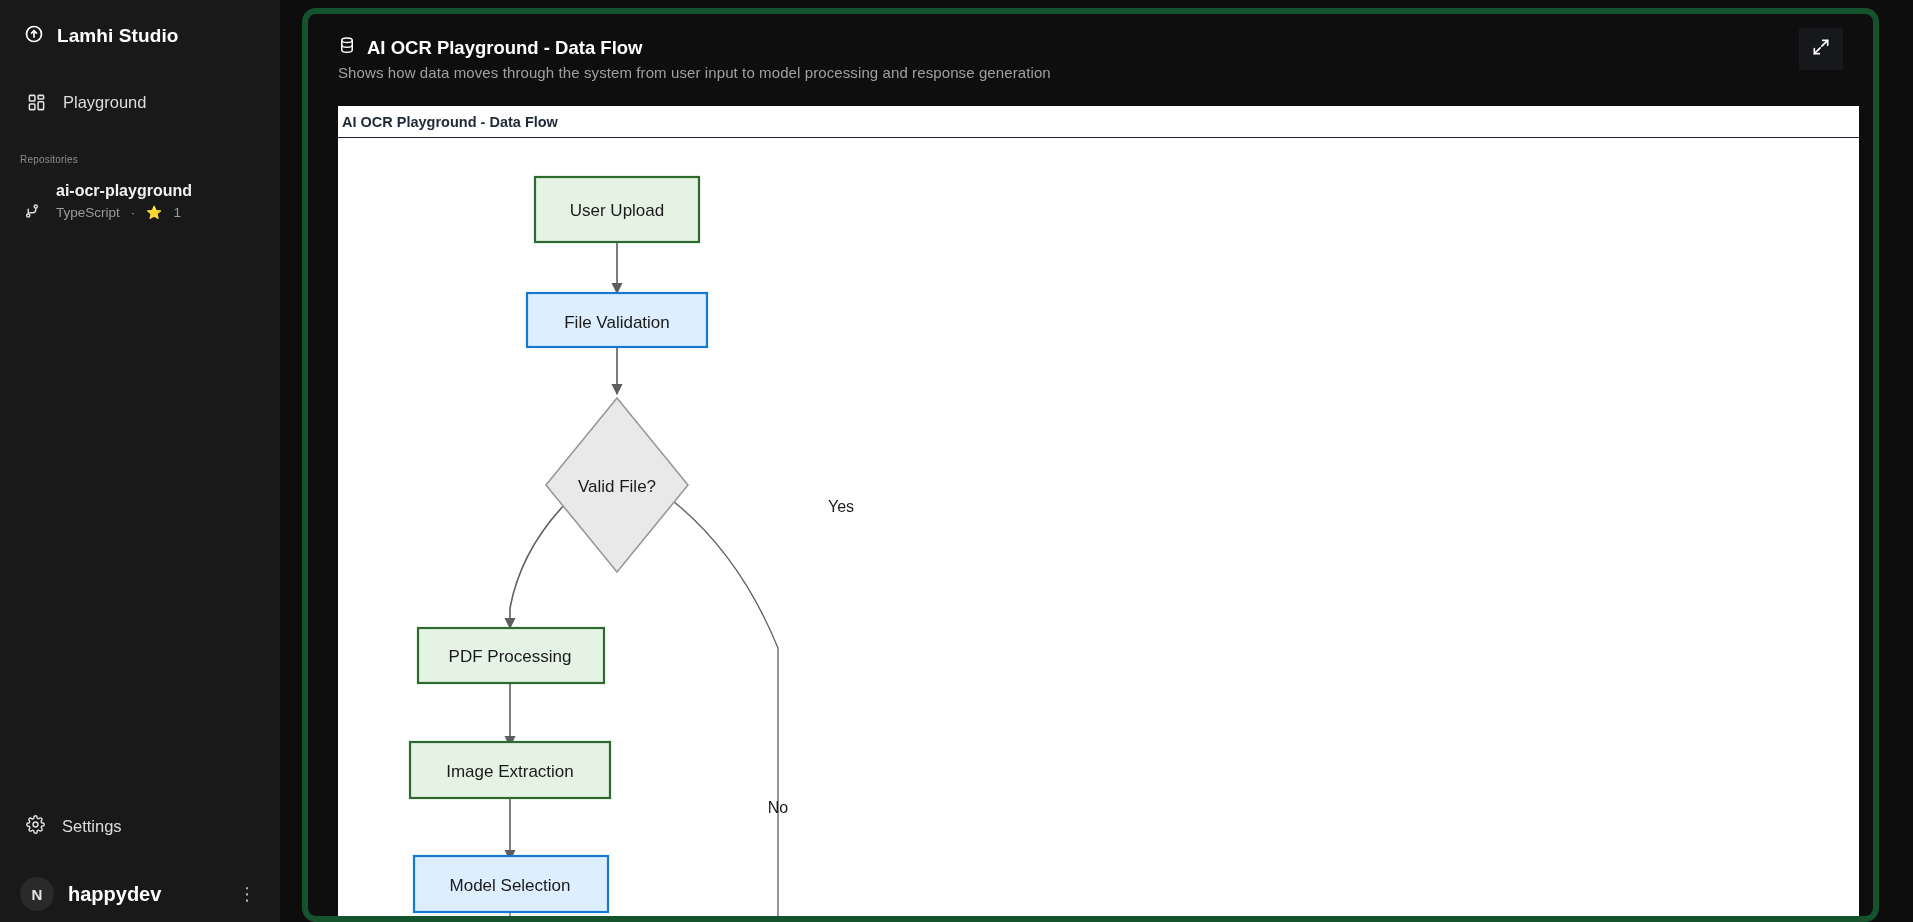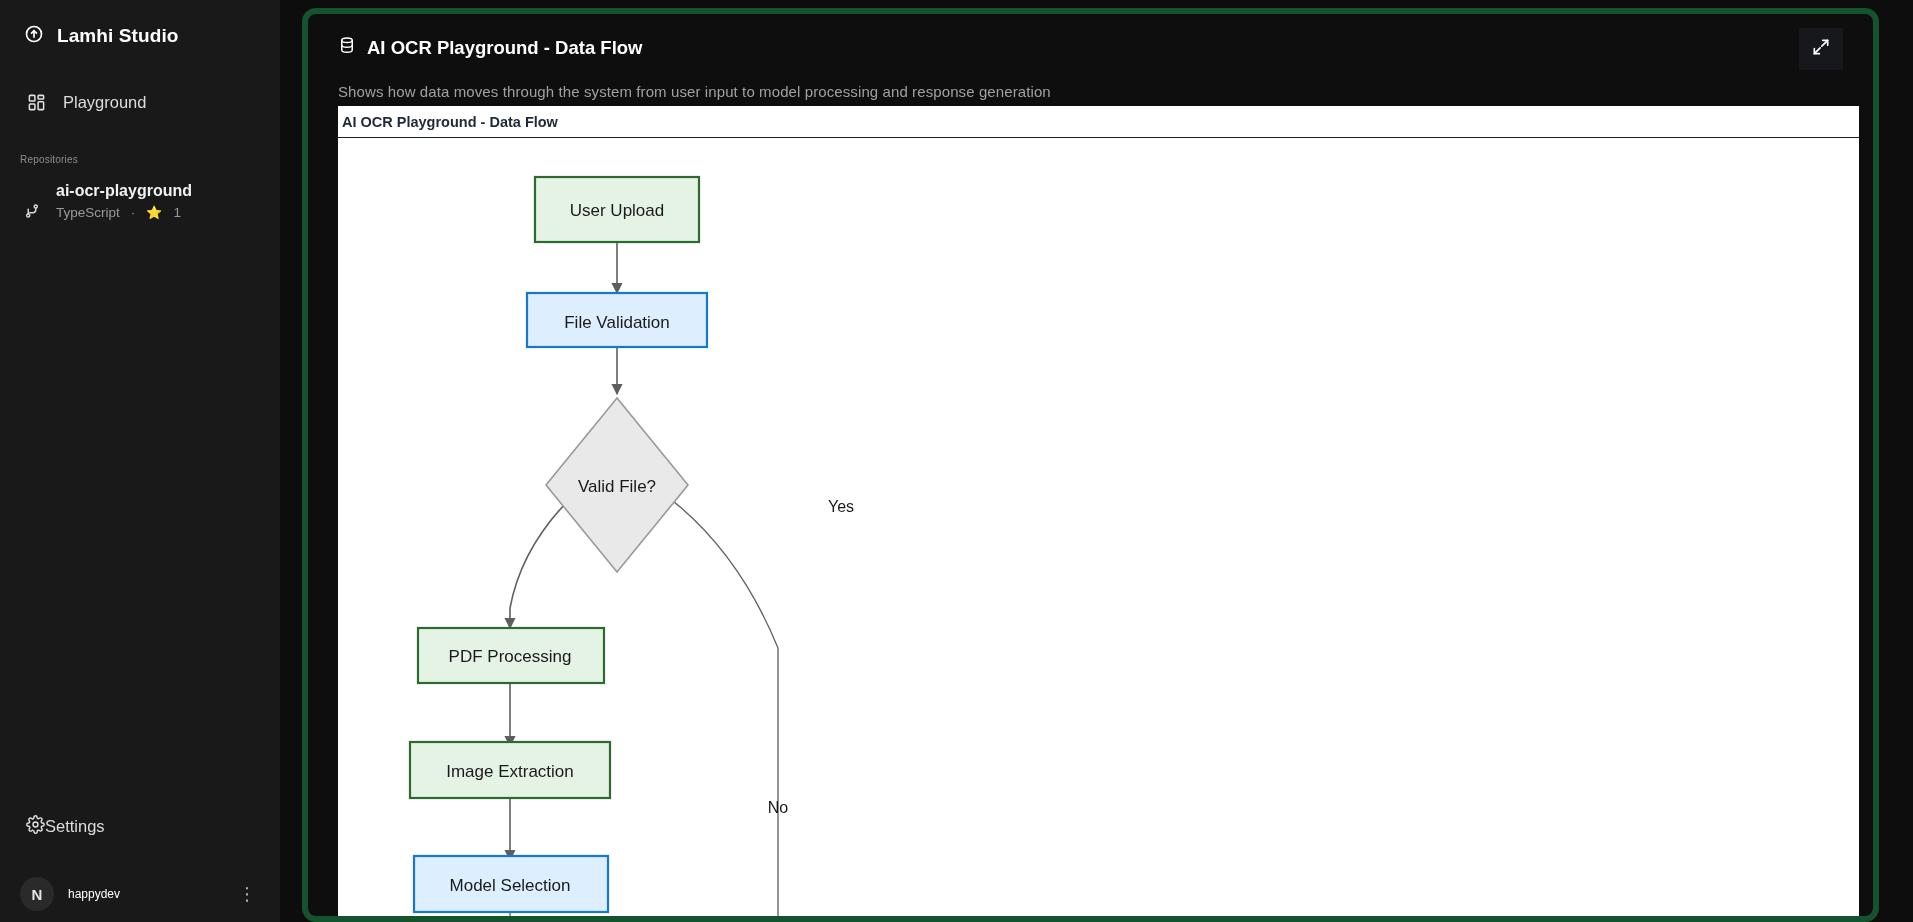--- a/index.html
+++ b/index.html
@@ -46,37 +46,37 @@
     padding: 0 0 0 22px; margin-top: 16px;
     cursor: pointer;
   }
   .repo-icon { margin-top: 6px; width: 20px; display:flex; justify-content:center;}
   .repo-name { color: #f1f1f1; font-size: 16px; font-weight: bold; line-height: 1.25; }
   .repo-meta { color: #9a9a9a; font-size: 13.5px; margin-top: 4px; display:flex; align-items:center; gap:11px;}
   .star { color: #e8b63a; font-size: 13px; }
 
   .sidebar-bottom { position: absolute; left: 0; bottom: 0; width: 280px; }
   .settings-item {
-    display: flex; align-items: center; 
+    display: flex; align-items: center; gap: 17px;
     padding-left: 26px; height: 40px;
     color: #dcdcdc; font-size: 16.5px; cursor: pointer;
   }
   .user-row {
     display: flex; align-items: center; gap: 14px;
     padding: 0 18px 0 20px; height: 56px; margin-top: 20px;
     cursor: pointer;
   }
   .avatar {
     width: 34px; height: 34px; flex: 0 0 34px;
     border-radius: 50%;
     background: #2a2a2a;
     color: #e6e6e6; font-size: 15px; font-weight: bold;
     display: flex; align-items: center; justify-content: center;
   }
-  .user-name { color: #ffffff; font-size: 12px; font-weight: normal; flex: 1; }
+  .user-name { color: #ffffff; font-size: 20px; font-weight: bold; flex: 1; }
   .kebab { color: #b9b9b9; font-size: 18px; letter-spacing: 0; line-height: 1; padding-right: 6px; }
 
   
   .main {
     flex: 1; height: 922px;
     background: #0d0d0e;
     padding: 8px 34px 0 22px;
     position: relative;
   }
   .content-card {
@@ -86,21 +86,21 @@
     width: 100%; height: 914px;
     padding: 22px 30px 0 30px;
     position: relative;
     overflow: hidden;
   }
   .page-title {
     display: flex; align-items: center; gap: 11px;
     color: #ffffff; font-size: 18.5px; font-weight: bold;
   }
   .page-sub {
-    color: #a0a0a0; font-size: 15px; margin-top: 24px; letter-spacing: .1px;
+    color: #a0a0a0; font-size: 15px; margin-top: 5px; letter-spacing: .1px;
   }
 
   
   .diagram-panel {
     position: absolute;
     left: 30px; top: 92px;
     width: 1521px;
     height: 830px;
     background: #ffffff;
     overflow: hidden;

